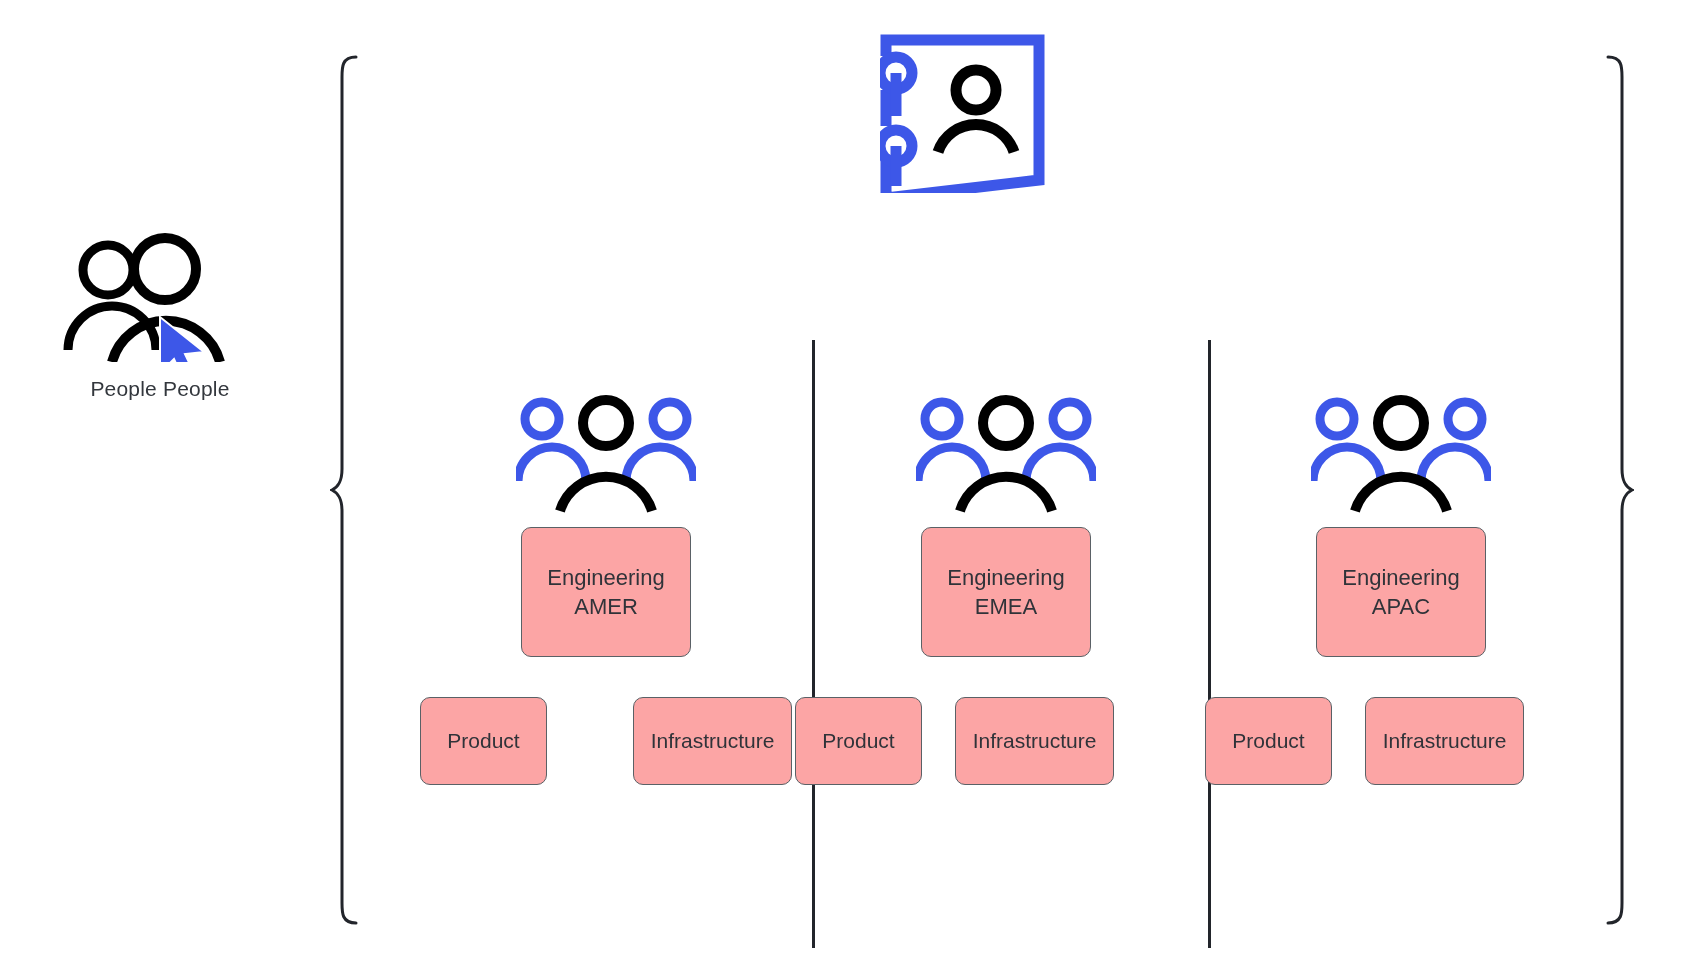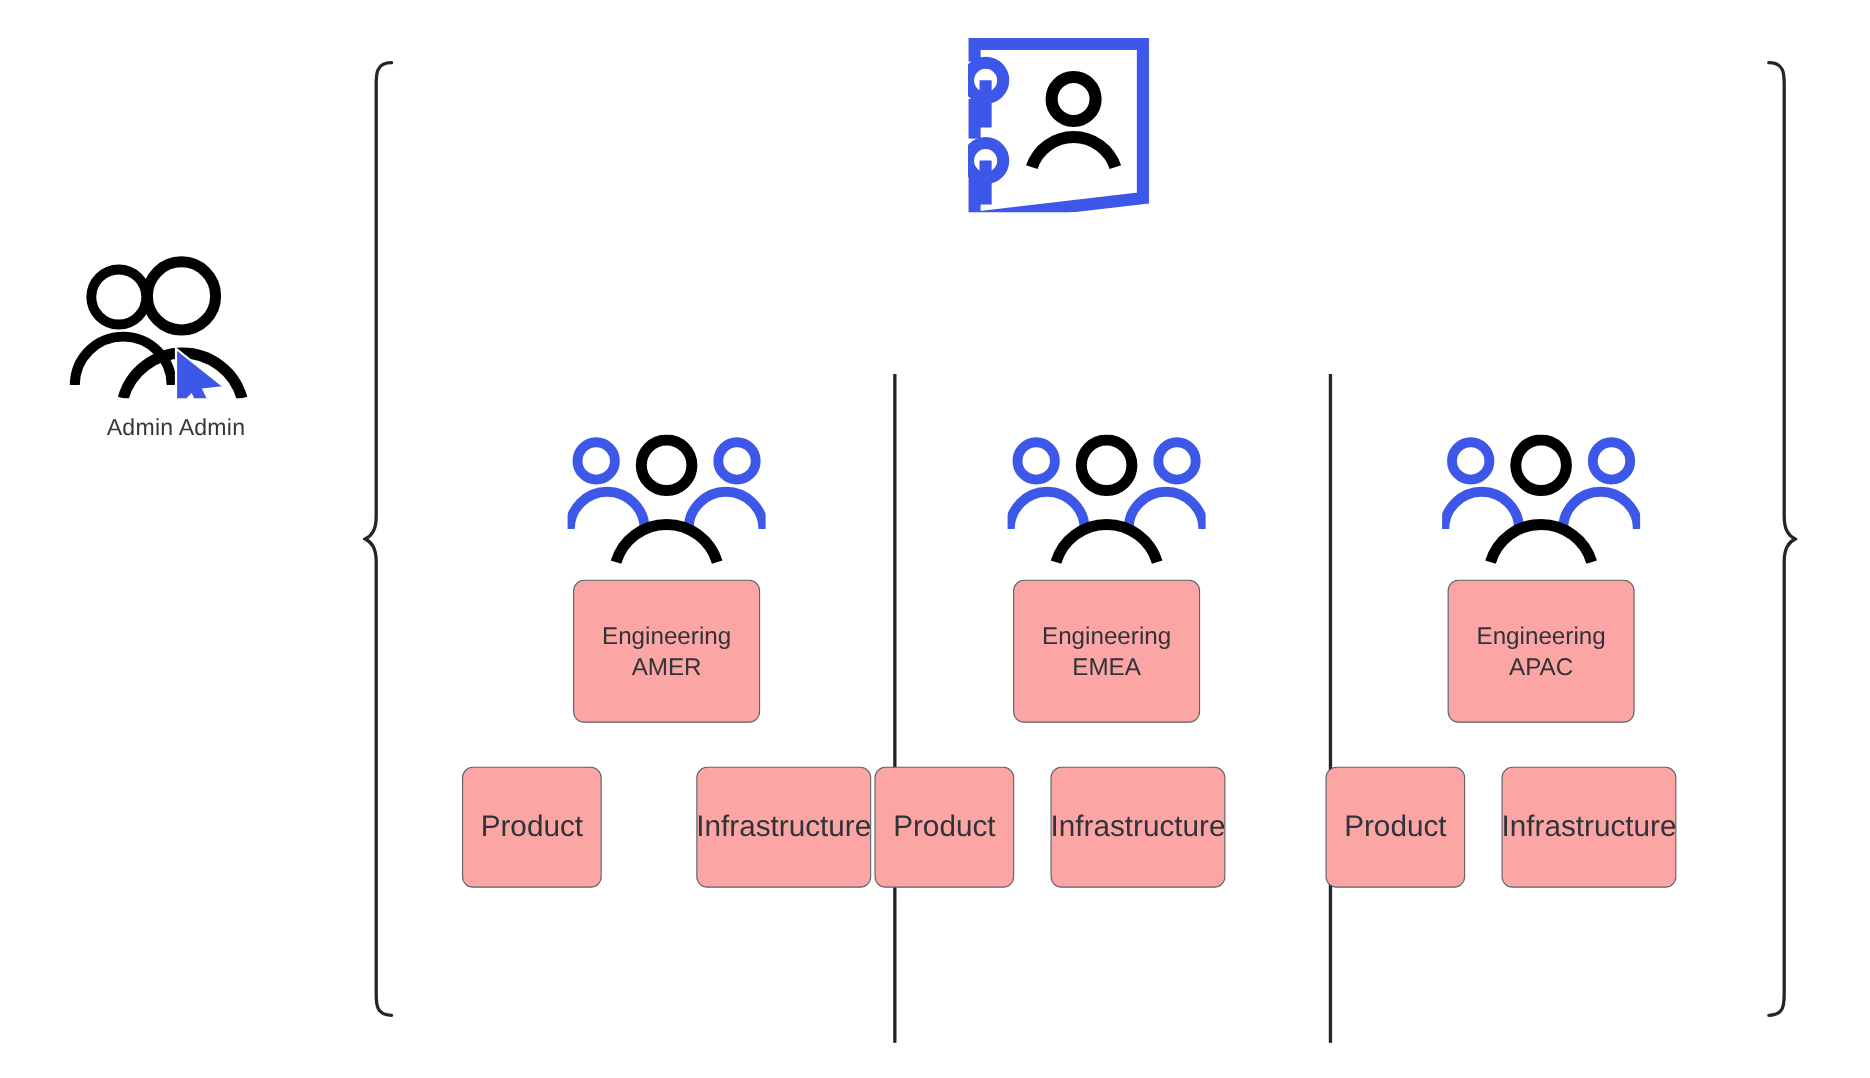--- a/index.html
+++ b/index.html
@@ -114,22 +114,22 @@
   .node-team {
     top: 132px;
     left: 50%;
     transform: translateX(-50%);
     width: 170px;
     height: 130px;
   }
 
   .node-sub {
     top: 302px;
-    height: 110px;
-    font-size: 27px;
+    height: 88px;
+    font-size: 21px;
     padding: 0 10px;
   }
   .node-product { left: 0px;   width: 127px; }
   .node-infra   { left: 213px; width: 159px; }
 
   
   .col-apac .node-product { left: -10px; }
   .col-apac .node-infra   { left: 150px; }
   .col-emea .node-product { left: -25px; }
   .col-emea .node-infra   { left: 135px; }
@@ -145,21 +145,21 @@
       <circle cx="48" cy="38" r="25" fill="none" stroke="#000000" stroke-width="9"></circle>
       <path d="M8 118 A44 44 0 0 1 96 118" fill="none" stroke="#000000" stroke-width="9" stroke-linecap="butt"></path>
 
       <circle cx="105" cy="37" r="31" fill="none" stroke="#000000" stroke-width="10"></circle>
       <path d="M52 130 A56 56 0 0 1 160 130" fill="none" stroke="#000000" stroke-width="10" stroke-linecap="butt"></path>
 
       <g>
         <path d="M100 85 L100 141 L114 127 L124 149 L135 143 L125 122 L144 120 Z" fill="#3d57e8" stroke="#ffffff" stroke-width="2"></path>
       </g>
     </svg>
-    <div class="actor-label">Admin Admin</div>
+    <div class="actor-label">People People</div>
   </div>
 
   <svg class="badge-icon" viewBox="0 0 165 165">
 
     <path d="M6 12 L159 12 L159 152 L6 170 Z" fill="none" stroke="#3d57e8" stroke-width="11" stroke-linejoin="miter"></path>
 
     <rect x="0" y="28" width="16" height="34" fill="#ffffff"></rect>
     <rect x="0" y="98" width="16" height="34" fill="#ffffff"></rect>
 
     <g fill="none" stroke="#3d57e8" stroke-width="11">

